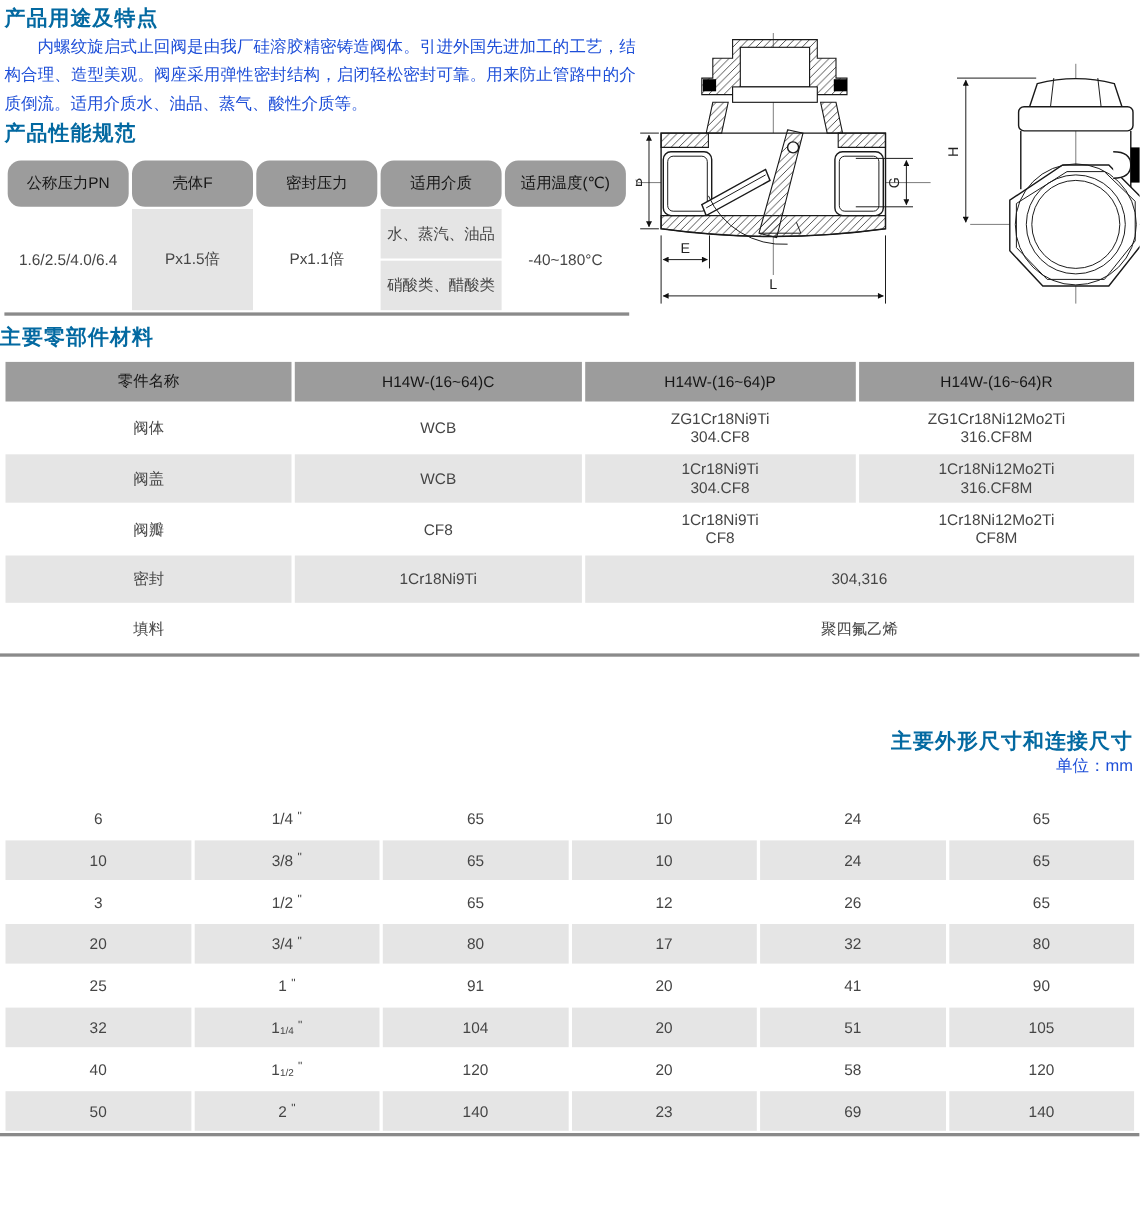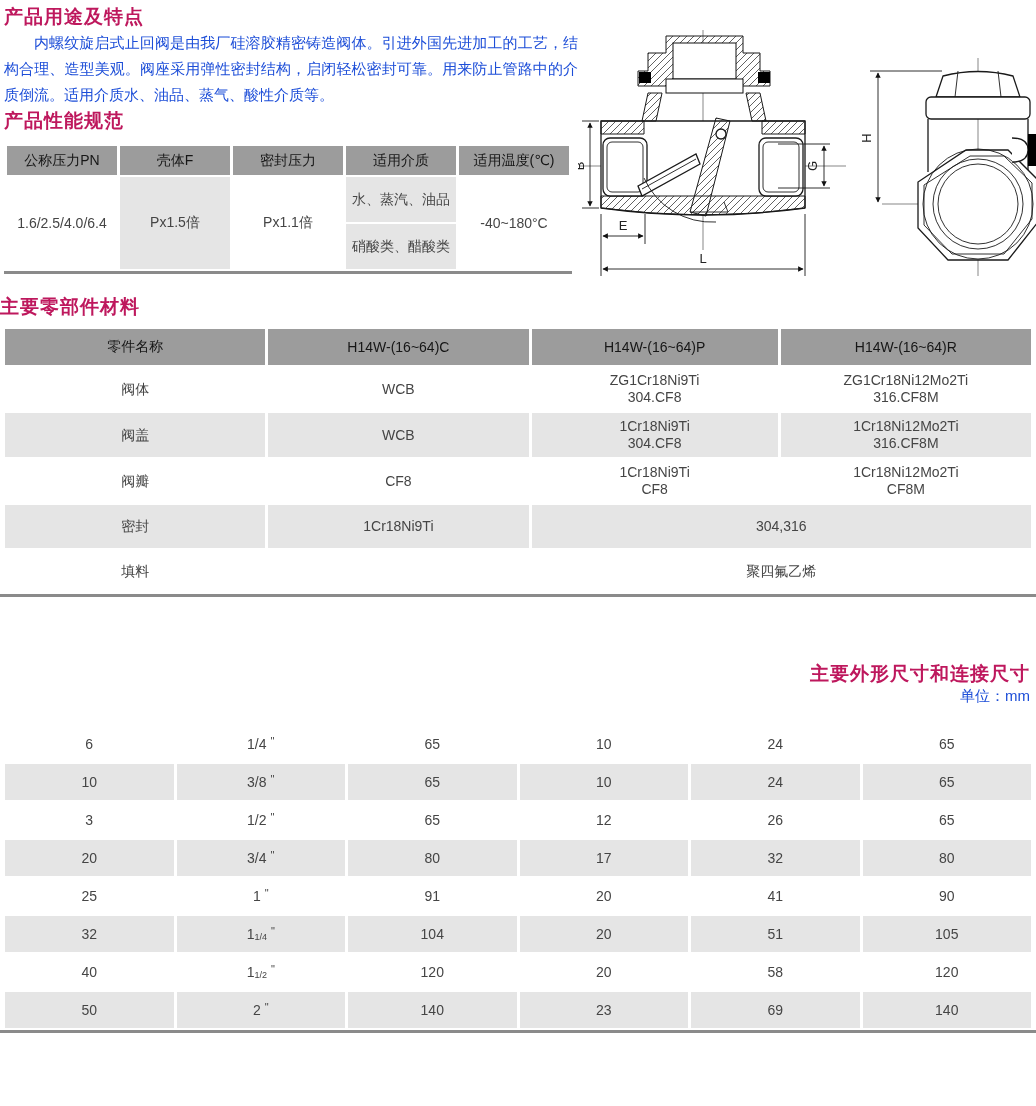--- a/index.html
+++ b/index.html
@@ -3,21 +3,21 @@
 <meta charset="utf-8">
 <style>
   html,body{margin:0;padding:0;}
   body{
     width:1036px;height:1106px;background:#ffffff;overflow:hidden;
     font-family:"Liberation Sans","DejaVu Sans",sans-serif;color:#222;
     position:relative;
   }
   .page{padding-top:4px;}
   h2.sec{
-    font-size:19px;font-weight:bold;color:#be185d;margin:0;
+    font-size:19px;font-weight:bold;color:#0369a1;margin:0;
     letter-spacing:1px;
   }
   
   .top{display:flex;}
   .left-col{width:582px;box-sizing:border-box;padding-left:4px;}
   .right-col{flex:1;display:flex;gap:14px;padding-top:22px;}
   .intro-title{margin:2px 0 12px 0;}
   .intro-para{
     font-size:15px;line-height:26px;color:#1d4ed8;margin:0;width:574px;
     text-indent:2em;text-align:justify;
@@ -26,21 +26,21 @@
   table{border-collapse:separate;border-spacing:3px 2px;}
   th{
     background:#9c9c9c;font-weight:normal;font-size:14px;color:#161616;
     padding:0 2px;
   }
   td{font-size:14px;color:#454545;text-align:center;padding:0 2px;}
   .shaded{background:#e5e5e5;}
   .thick{height:3px;background:#8a8a8a;}
   
   .t1{width:568px;margin-top:10px;table-layout:fixed;}
-  .t1 th{height:29px;}
+  .t1 th{height:42px;border-radius:12px;}
   .t1 td{height:45px;margin-top:40px;}
   .line1{width:568px;}
   
   .drawing{display:block;}
   .side-draw{margin-top:26px;}
   .cl{stroke:#555;stroke-width:0.7;}
   .ln{fill:#ffffff;stroke:#1a1a1a;stroke-width:1.3;}
   .ln2{fill:none;stroke:#1a1a1a;stroke-width:0.9;}
   .hat{stroke:#1a1a1a;stroke-width:1;}
   .dim{stroke:#1a1a1a;stroke-width:0.9;fill:none;}

